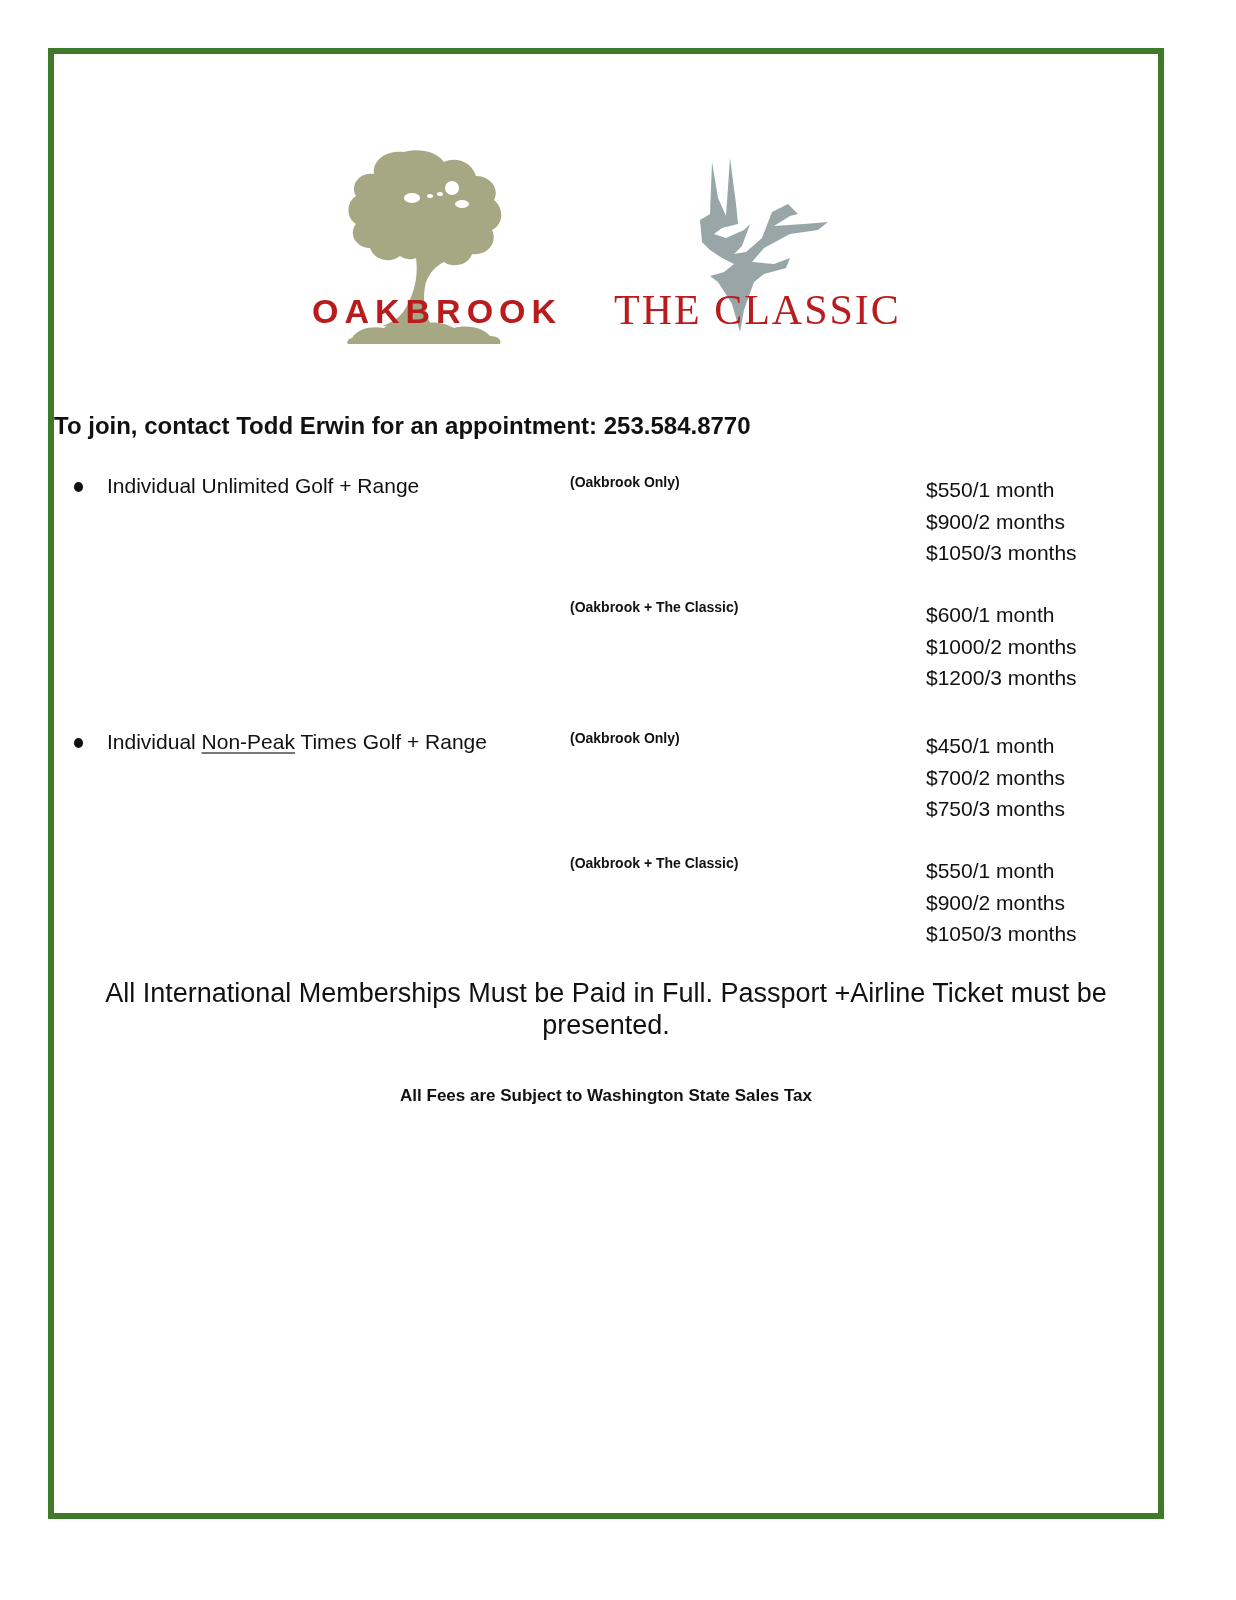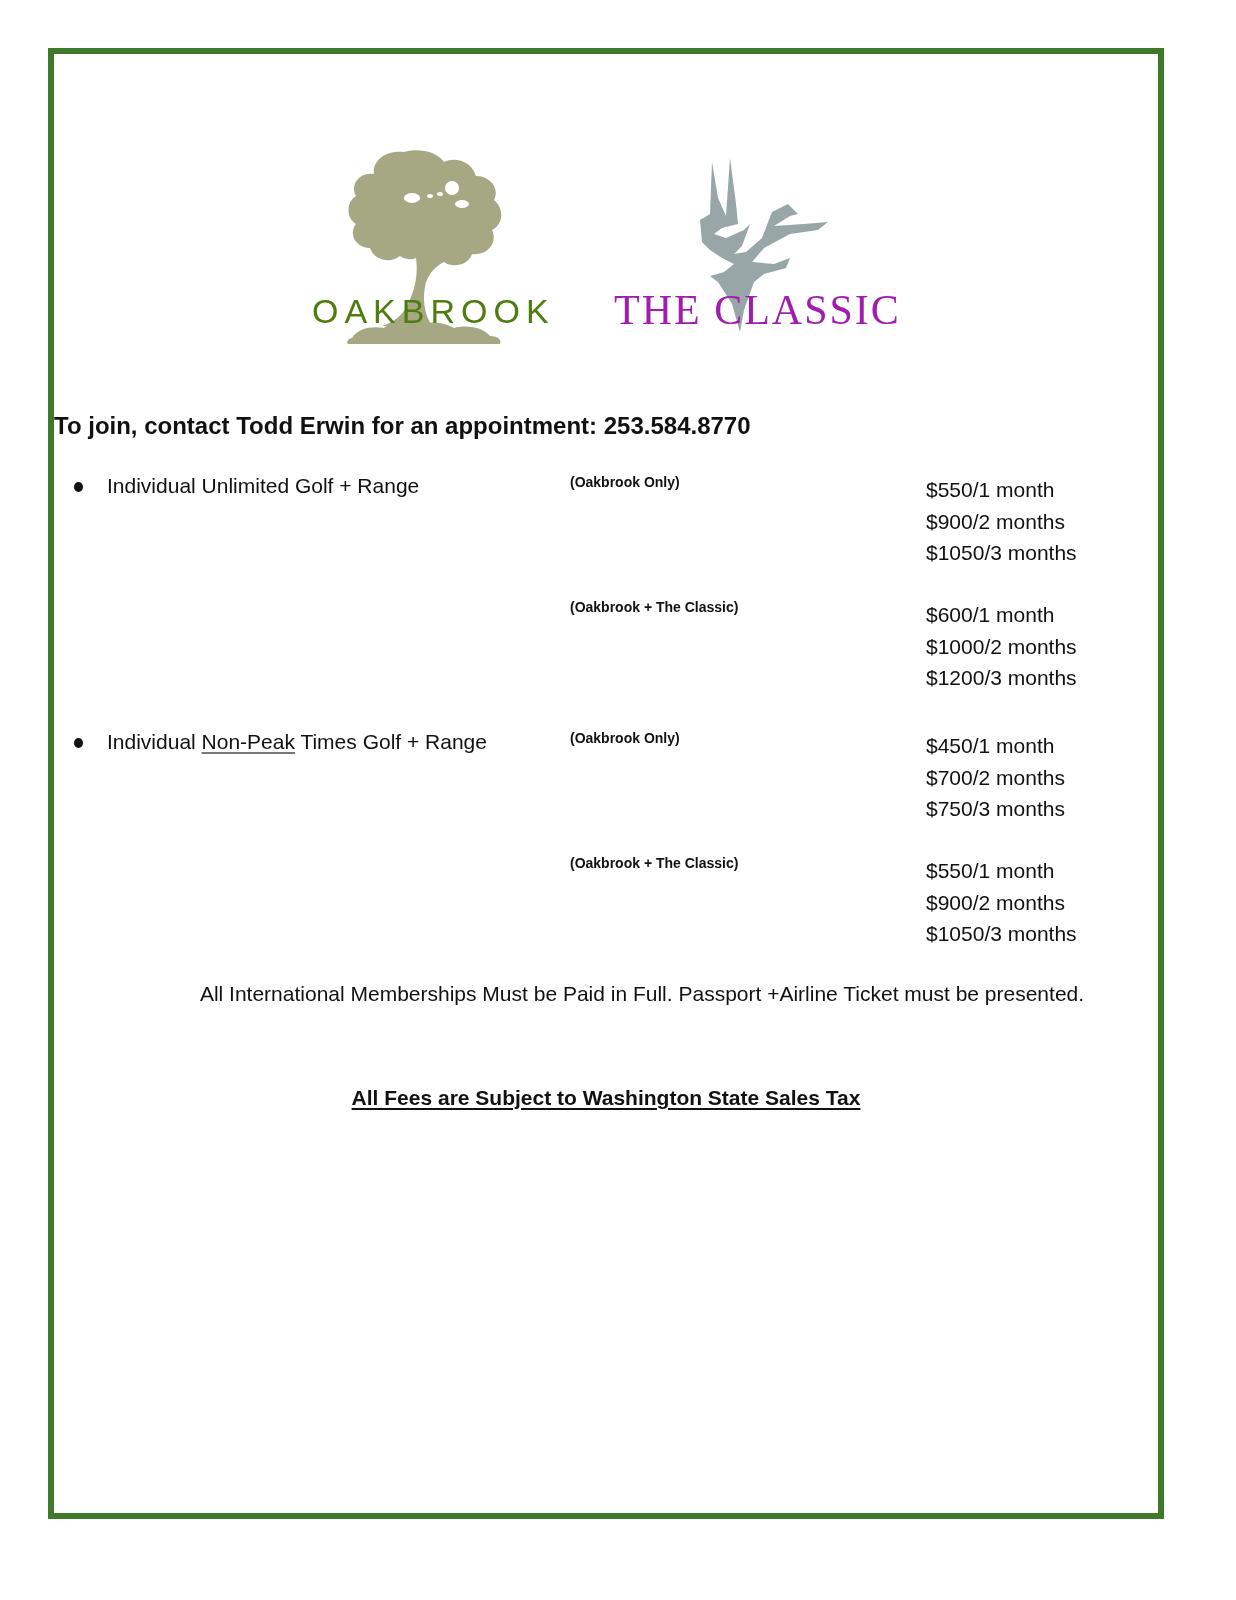--- a/index.html
+++ b/index.html
@@ -6,41 +6,41 @@
     body { width: 1236px; height: 1600px; position: relative; overflow: hidden;
       font-family: "Liberation Sans", "DejaVu Sans", sans-serif; color: #111; }
     .frame { position: absolute; left: 48px; top: 48px; width: 1104px; height: 1459px;
       border: 6px solid #3e7a2a; background: #fff; }
     .logos { position: absolute; left: 0; top: 0; width: 100%; height: 300px; }
     .logo { position: absolute; }
     .logo-oak { left: 258px; top: 88px; width: 240px; height: 240px; }
     .logo-classic { left: 560px; top: 100px; width: 300px; height: 230px; }
     .logo-text { position: absolute; white-space: nowrap; }
     .oak-text { left: 258px; top: 238px; font-family: "Liberation Sans", sans-serif;
-      font-size: 34px; letter-spacing: 6px; color: #4d7c0f; font-weight: 400; }
+      font-size: 34px; letter-spacing: 6px; color: #b91c1c; font-weight: 700; }
     .classic-text { left: 560px; top: 232px; font-family: "Liberation Serif", serif;
-      font-size: 42px; letter-spacing: 2px; color: #a21caf; text-align: center; }
+      font-size: 42px; letter-spacing: 2px; color: #b91c1c; text-align: center; }
     .title { position: absolute; left: 0; width: 100%; top: 312px; text-align: center;
       font-size: 33px; font-weight: 700; text-decoration: underline; text-underline-offset: 5px;
       text-decoration-thickness: 2px; }
     .subtitle { position: absolute; left: 0; width: 100%; top: 358px; text-align: left;
       font-size: 24px; font-weight: 700; }
     .plan { position: absolute; left: 0; width: 100%; }
     .bullet { position: absolute; left: 20px; width: 9px; height: 10px; border-radius: 50%;
       background: #111; top: 8px; }
     .plan-name { position: absolute; left: 53px; top: 0; font-size: 21px; white-space: nowrap; text-align: right; }
     .plan-name u { text-decoration: underline; text-decoration-color: #777; text-underline-offset: 3px; }
     .option { position: absolute; left: 0; width: 100%; }
     .opt-label { position: absolute; left: 516px; top: 0; font-size: 14px; white-space: nowrap; font-weight: bold; }
     .prices { position: absolute; left: 872px; top: 0; }
     .price { font-size: 21px; line-height: 31.5px; height: 31.5px; white-space: nowrap; }
     .notes { position: absolute; left: 0; width: 100%; top: 924px; text-align: center;
-      font-size: 21px; line-height: 31.5px; padding-left: 36px; }
+      font-size: 27px; line-height: 31.5px; }
     .tax { position: absolute; left: 0; width: 100%; top: 1032px; text-align: center;
-      font-size: 21px; font-weight: 700; text-decoration: underline; text-underline-offset: 3px; }
+      font-size: 17px; font-weight: 700; text-underline-offset: 3px; }
   </style>
 </head>
 <body>
 
 <div class="frame">
 
   <div class="logos">
     <svg class="logo logo-oak" viewBox="0 0 240 240">
       <g fill="#a5a883">
         <path d="M92 10 C70 8 60 22 62 32 C46 30 38 44 44 54 C34 60 34 76 44 82 C36 92 44 106 58 106 C62 118 78 122 88 114 C94 118 100 118 104 116 C106 130 104 146 96 162 C90 174 82 180 70 184 L120 184 C112 172 110 156 114 140 C118 130 124 124 132 120 C140 126 156 124 160 112 C176 114 186 100 180 88 C192 82 192 66 182 58 C188 46 178 34 164 34 C160 20 144 14 132 20 C124 8 104 6 92 10 Z"></path>

